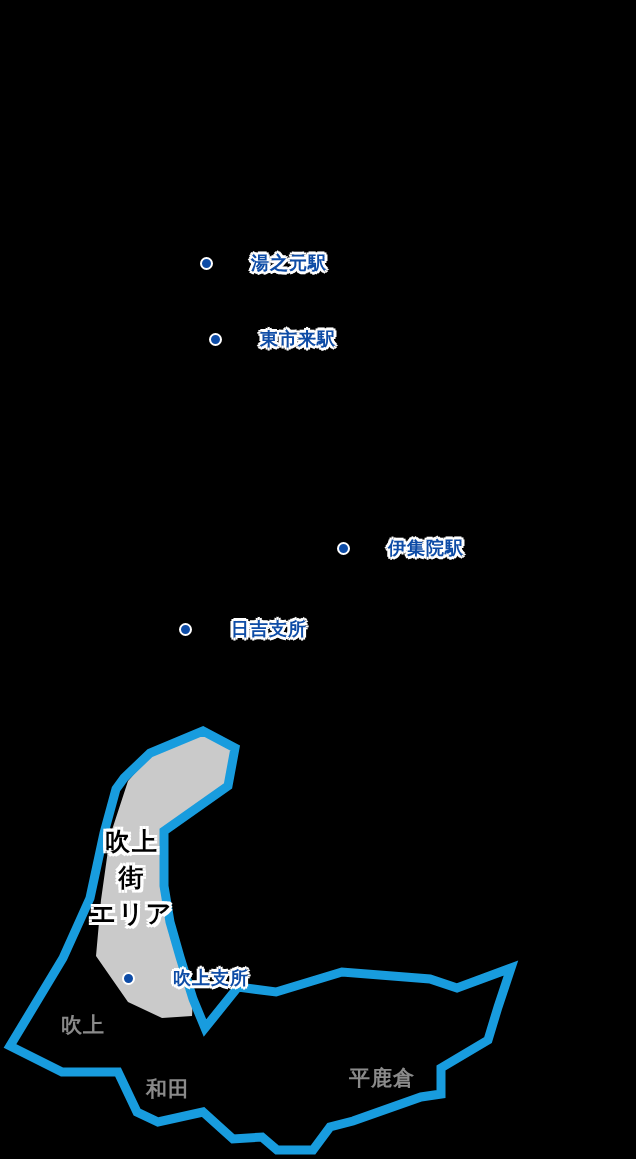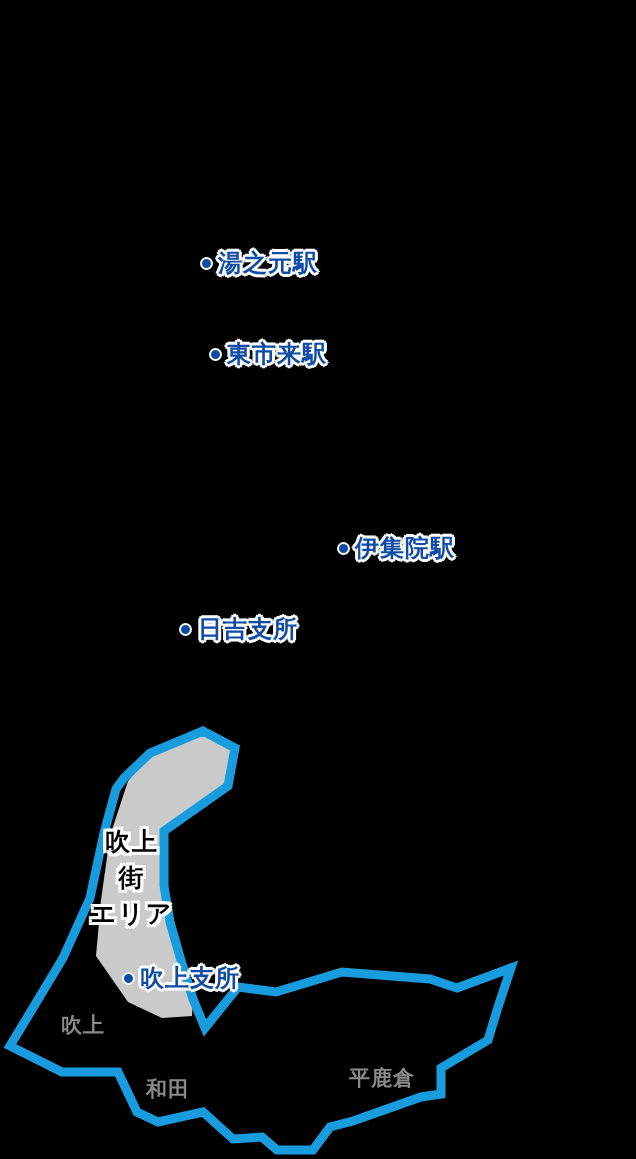--- a/index.html
+++ b/index.html
@@ -33,29 +33,30 @@
   }
   .marker .dot {
     width: 9px;
     height: 9px;
     border-radius: 50%;
     background: #0E4CA6;
     border: 2px solid #ffffff;
     flex: 0 0 auto;
   }
   .marker .mlabel {
-    font-size: 24px;
+    font-size: 18px;
     font-weight: 700;
     color: #0E4CA6;
     letter-spacing: 1px;
     text-shadow:
       -2px -2px 0 #fff,  2px -2px 0 #fff,
       -2px  2px 0 #fff,  2px  2px 0 #fff,
       -3px  0   0 #fff,  3px  0   0 #fff,
        0   -3px 0 #fff,  0    3px 0 #fff;
+    margin-left: 33px;
   }
   
   .district {
     position: absolute;
     font-size: 21px;
     font-weight: 700;
     color: #8A8A8A;
     letter-spacing: 1px;
     white-space: nowrap;
   }
@@ -95,21 +96,21 @@
          L 238,987 L 205,1028 L 193,999 L 180,957 L 170,922 L 164,886 L 164,831
          L 228,786 L 235,748 Z" stroke="#189CDE">
     </path>
   </svg>
 
   <div class="marker" style="left:200px; top:263px;">
     <span class="dot"></span>
     <span class="mlabel">湯之元駅</span>
   </div>
 
-  <div class="marker" style="left:209px; top:354px;">
+  <div class="marker" style="left:209px; top:339px;">
     <span class="dot"></span>
     <span class="mlabel">東市来駅</span>
   </div>
 
   <div class="marker" style="left:337px; top:548px;">
     <span class="dot"></span>
     <span class="mlabel">伊集院駅</span>
   </div>
 
   <div class="marker" style="left:179px; top:629px;gap:6px;">

